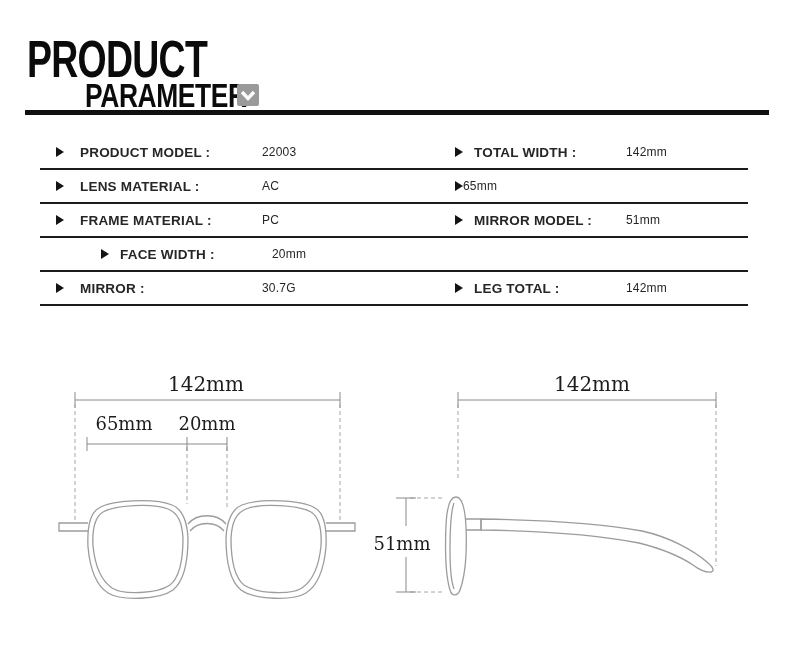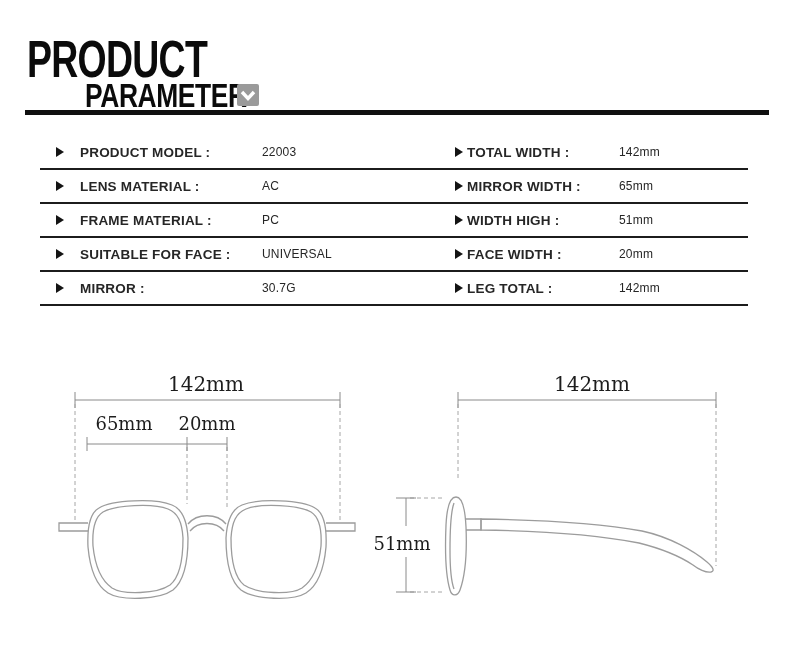--- a/index.html
+++ b/index.html
@@ -33,21 +33,21 @@
   .spec-cell.left{padding-left:16px;}
   .spec-cell.right{padding-left:61px;}
   .tri{
     width:0;height:0;flex:0 0 auto;
     border-left:8px solid #141414;border-top:5px solid transparent;border-bottom:5px solid transparent;
   }
   .spec-label{
     margin-left:16px;font-size:13.5px;color:#262626;letter-spacing:0.2px;white-space:nowrap;font-weight:bold;
   }
   .spec-cell.left .spec-label{width:182px;}
-  .spec-cell.right .spec-label{margin-left:4px;width:152px;}
+  .spec-cell.right .spec-label{margin-left:11px;width:152px;}
   .spec-value{font-size:12px;color:#262626;letter-spacing:0.2px;white-space:nowrap;}
   
   .diagram{position:absolute;left:0;top:355px;}
   .dim-text{font-family:"DejaVu Serif","Liberation Serif",serif;fill:#1d1d1d;}
 </style>
 </head>
 <body>
 
 <div>
   <div class="title-1">PRODUCT</div>
@@ -74,42 +74,36 @@
     </div>
   </div>
   <div class="spec-row">
     <div class="spec-cell left">
       <span class="tri"></span>
       <span class="spec-label">LENS MATERIAL :</span>
       <span class="spec-value">AC</span>
     </div>
     <div class="spec-cell right">
       <span class="tri"></span>
-      <span class="spec-label">MIRROR WIDTH :</span>
       <span class="spec-value">65mm</span>
     </div>
   </div>
   <div class="spec-row">
     <div class="spec-cell left">
       <span class="tri"></span>
       <span class="spec-label">FRAME MATERIAL :</span>
       <span class="spec-value">PC</span>
     </div>
     <div class="spec-cell right">
       <span class="tri"></span>
-      <span class="spec-label">WIDTH HIGH :</span>
+      <span class="spec-label">MIRROR MODEL :</span>
       <span class="spec-value">51mm</span>
     </div>
   </div>
   <div class="spec-row">
-    <div class="spec-cell left">
-      <span class="tri"></span>
-      <span class="spec-label">SUITABLE FOR FACE :</span>
-      <span class="spec-value">UNIVERSAL</span>
-    </div>
     <div class="spec-cell right">
       <span class="tri"></span>
       <span class="spec-label">FACE WIDTH :</span>
       <span class="spec-value">20mm</span>
     </div>
   </div>
   <div class="spec-row">
     <div class="spec-cell left">
       <span class="tri"></span>
       <span class="spec-label">MIRROR :</span>

